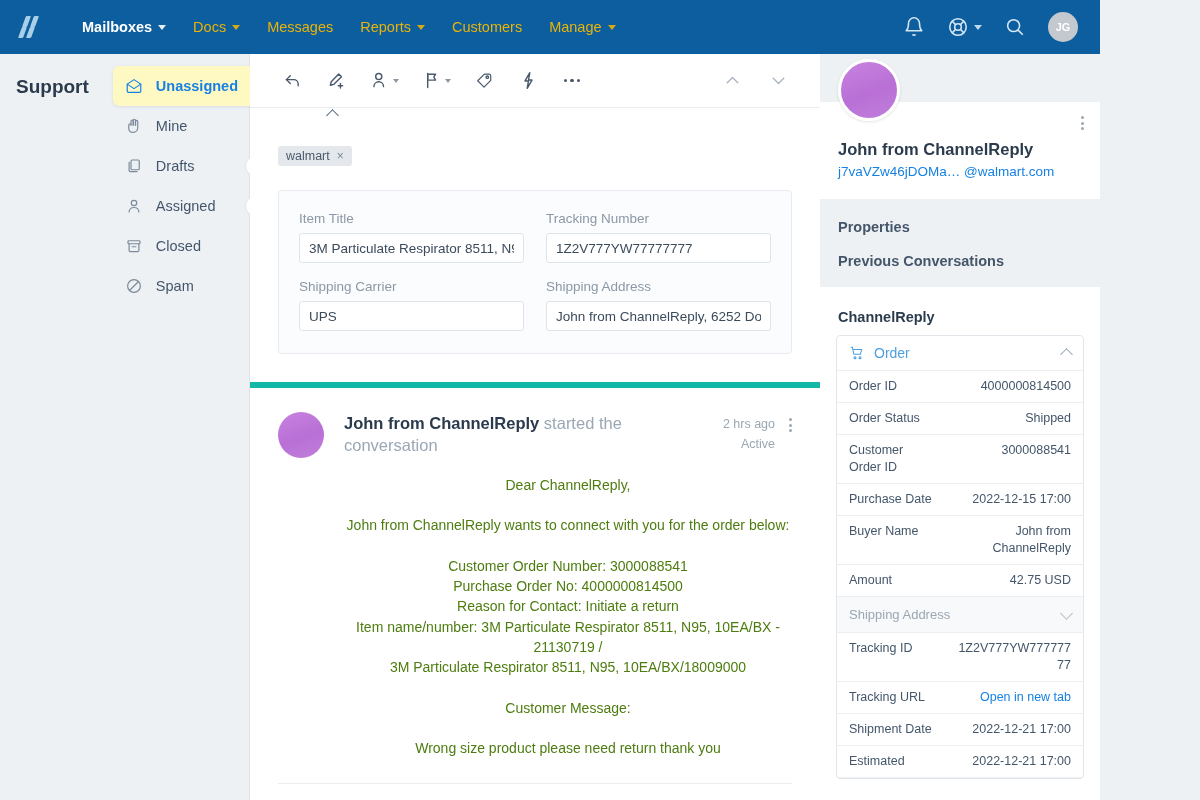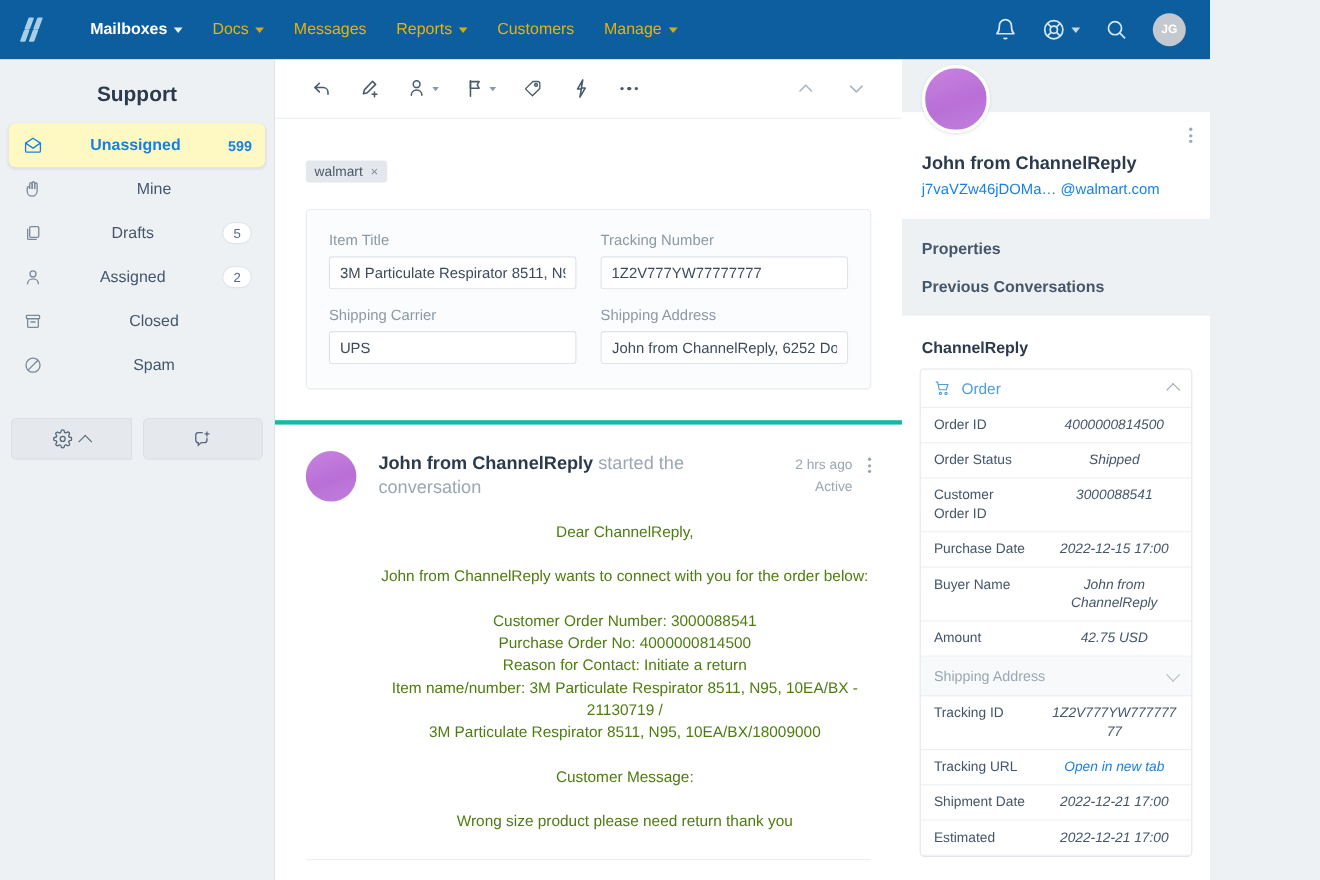--- a/index.html
+++ b/index.html
@@ -45,23 +45,22 @@
     color: #fff; font-size: 11px; font-weight: bold;
     display: flex; align-items: center; justify-content: center; cursor: pointer;
   }
 
   
   .body { flex: 1; display: flex; min-height: 0; }
 
   
   .sidebar {
     width: 250px; flex: 0 0 250px; background: #eef1f4;
-    border-right: 1px solid #dfe3e8; display: flex; flex-direction: column;
+    border-right: 1px solid #dfe3e8; display: flex; flex-direction: row;
     padding-top: 12px;
-    text-align: center;
   }
   .sb-title { font-size: 19px; font-weight: bold; color: #2b3b4d; padding: 10px 16px 14px 16px; }
   .sb-list { padding: 0 8px; }
   .sb-item {
     display: flex; align-items: center; gap: 12px; height: 40px;
     padding: 0 12px; border-radius: 6px; cursor: pointer;
     font-size: 14.5px; color: #43566b;
   }
   .sb-item.selected {
     background: #fef9c3; color: #1781e3; font-weight: bold;
@@ -128,21 +127,21 @@
     border-radius: 4px; padding: 20px 20px 22px 20px;
     display: grid; grid-template-columns: 1fr 1fr; gap: 16px 22px;
   }
   .field label { display: block; font-size: 13.5px; color: #8b98a6; margin-bottom: 7px; }
   .field input {
     width: 100%; height: 30px; border: 1px solid #dfe4e9; border-radius: 3px;
     padding: 0 9px; font-size: 13.5px; color: #3b4b5c; background: #fff;
     font-family: "Liberation Sans", sans-serif;
   }
 
-  .thread { margin-top: 28px; border-top: 4px solid #14b8a6; padding: 24px 28px 0 28px; }
+  .thread { margin-top: 28px; border-top: 6px solid #14b8a6; padding: 24px 28px 0 28px; }
   .thread-row { display: flex; gap: 20px; }
   .avatar-lg {
     width: 46px; height: 46px; border-radius: 50%; flex: 0 0 46px;
     background: linear-gradient(160deg, #c883df 0%, #b96fd6 55%, #c07fdb 100%);
   }
   .thread-main { flex: 1; min-width: 0; }
   .thread-head { display: flex; align-items: flex-start; }
   .thread-name {
     font-size: 16.5px; color: #2b3b4d; line-height: 1.35; max-width: 320px;
   }
@@ -180,21 +179,21 @@
   .order-head .ttl { font-size: 14px; color: #4d9fe0; flex: 1; }
   .chev-up { width: 9px; height: 9px; border-left: 1.5px solid #9aa7b4; border-top: 1.5px solid #9aa7b4;
              transform: rotate(45deg); margin-top: 3px; }
   .chev-dn { width: 9px; height: 9px; border-left: 1.5px solid #b3bcc5; border-top: 1.5px solid #b3bcc5;
              transform: rotate(-135deg); margin-bottom: 3px; }
   .orow {
     display: flex; padding: 7px 12px; border-bottom: 1px solid #eceff2; font-size: 12.5px;
     color: #44566a; gap: 20px; line-height: 17px;
   }
   .orow .k { width: 86px; flex: 0 0 86px; }
-  .orow .v { flex: 1; text-align: center; color: #44566a; word-break: break-word; font-style: italic; }
+  .orow .v { flex: 1; text-align: right; color: #44566a; word-break: break-word; }
   .orow .v.link { color: #1781e3; cursor: pointer; }
   .orow.collapsed { background: #f7f9fa; color: #9aa7b4; align-items: center; padding: 9px 12px; cursor: pointer;}
   .orow.collapsed .k { width: auto; flex: 1; font-size: 13px; }
 </style>
 </head>
 <body>
 
 <div id="app">
 
   <div class="topnav">

